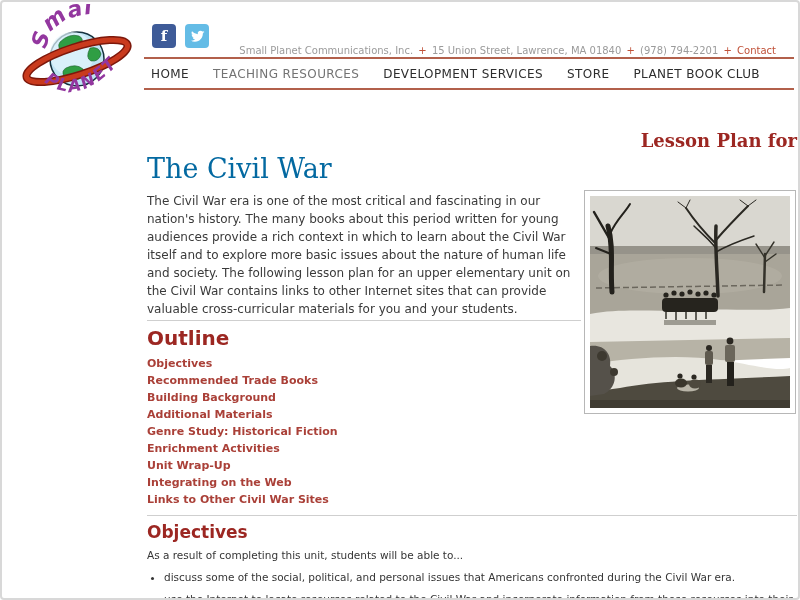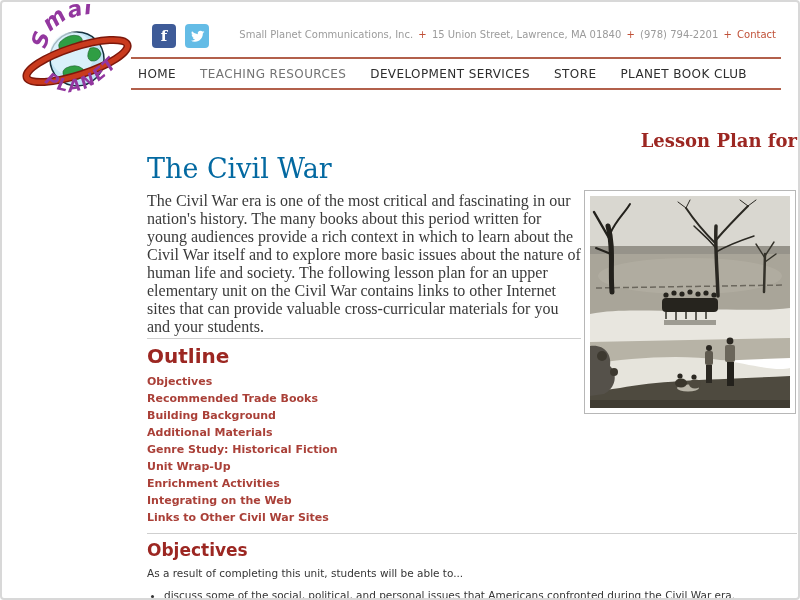--- a/index.html
+++ b/index.html
@@ -12,39 +12,39 @@
 
   
   .logo { position:absolute; left:14px; top:2px; width:124px; height:106px; }
   .social { position:absolute; left:150px; top:22px; display:flex; gap:9px; }
   .social .btn { width:24px; height:24px; border-radius:4px; display:flex; align-items:center; justify-content:center; }
   .fb { background:#3e5b98; color:#fff; font-family:"DejaVu Serif", serif; font-weight:bold; font-size:15px; }
   .tw { background:#64bce6; }
   .tw svg { width:15px; height:15px; fill:#ffffff; }
 
   .contact {
-    position:absolute; top:27px; left:200px; right:22px; text-align:right;
+    position:absolute; top:43px; left:200px; right:22px; text-align:right;
     font-size:10px; color:#9b9b9b; white-space:nowrap;
   }
   .contact .plus { color:#c05138; padding:0 2px; }
   .contact a { color:#c05138; }
 
   .nav {
-    position:absolute; left:129px; top:55px; width:650px; height:33px; box-sizing:border-box;
+    position:absolute; left:142px; top:55px; width:650px; height:33px; box-sizing:border-box;
     border-top:2px solid #b2604b; border-bottom:2px solid #b2604b;
     display:flex; align-items:center; gap:24px; padding-left:7px;
   }
   .nav a { font-size:12px; letter-spacing:0.4px; color:#2d2d2d; }
   .nav a.active { color:#737373; }
 
   
   .main { position:absolute; left:145px; top:128px; width:650px; }
   .kicker { margin:0; font-family:"DejaVu Serif", serif; font-weight:bold; font-size:18px; color:#9c2722;text-align:right; }
   .title  { margin:2px 0 0; font-family:"DejaVu Serif", serif; font-weight:normal; font-size:27px; color:#0369a1; }
-  .intro  { width:434px; margin:8px 0 0; font-size:16px; line-height:18px; color:#3a3a3a;font-family:Liberation Serif, serif; }
+  .intro  { width:434px; margin:8px 0 0; font-size:12px; line-height:18px; color:#3a3a3a; }
 
   hr.short { width:434px; margin:2px 0 0; border:none; border-top:1px solid #cfcfcf; }
   hr.full  { width:650px; margin:8px 0 0;  border:none; border-top:1px solid #cfcfcf; }
 
   h2.outline-h { margin:5px 0 4px; font-size:20px; color:#9c2722; }
   .outline-links { list-style:none; margin:0; padding:0; }
   .outline-links li { line-height:15px; }
   .outline-links a { font-size:11px; font-weight:bold; color:#aa4038; }
 
   h2.objectives-h { margin:6px 0 0; font-size:17px; color:#9c2722; }
@@ -125,22 +125,22 @@
 
     <hr class="short">
 
     <h2 class="outline-h">Outline</h2>
     <ul class="outline-links">
       <li><a>Objectives</a></li>
       <li><a>Recommended Trade Books</a></li>
       <li><a>Building Background</a></li>
       <li><a>Additional Materials</a></li>
       <li><a>Genre Study: Historical Fiction</a></li>
+      <li><a>Enrichment Activities</a></li>
       <li><a>Unit Wrap-Up</a></li>
-      <li><a>Enrichment Activities</a></li>
       <li><a>Integrating on the Web</a></li>
       <li><a>Links to Other Civil War Sites</a></li>
     </ul>
 
     <hr class="full">
 
     <h2 class="objectives-h">Objectives</h2>
     <p class="lead">As a result of completing this unit, students will be able to...</p>
     <ul class="bullets">
       <li>discuss some of the social, political, and personal issues that Americans confronted during the Civil War era.</li>

